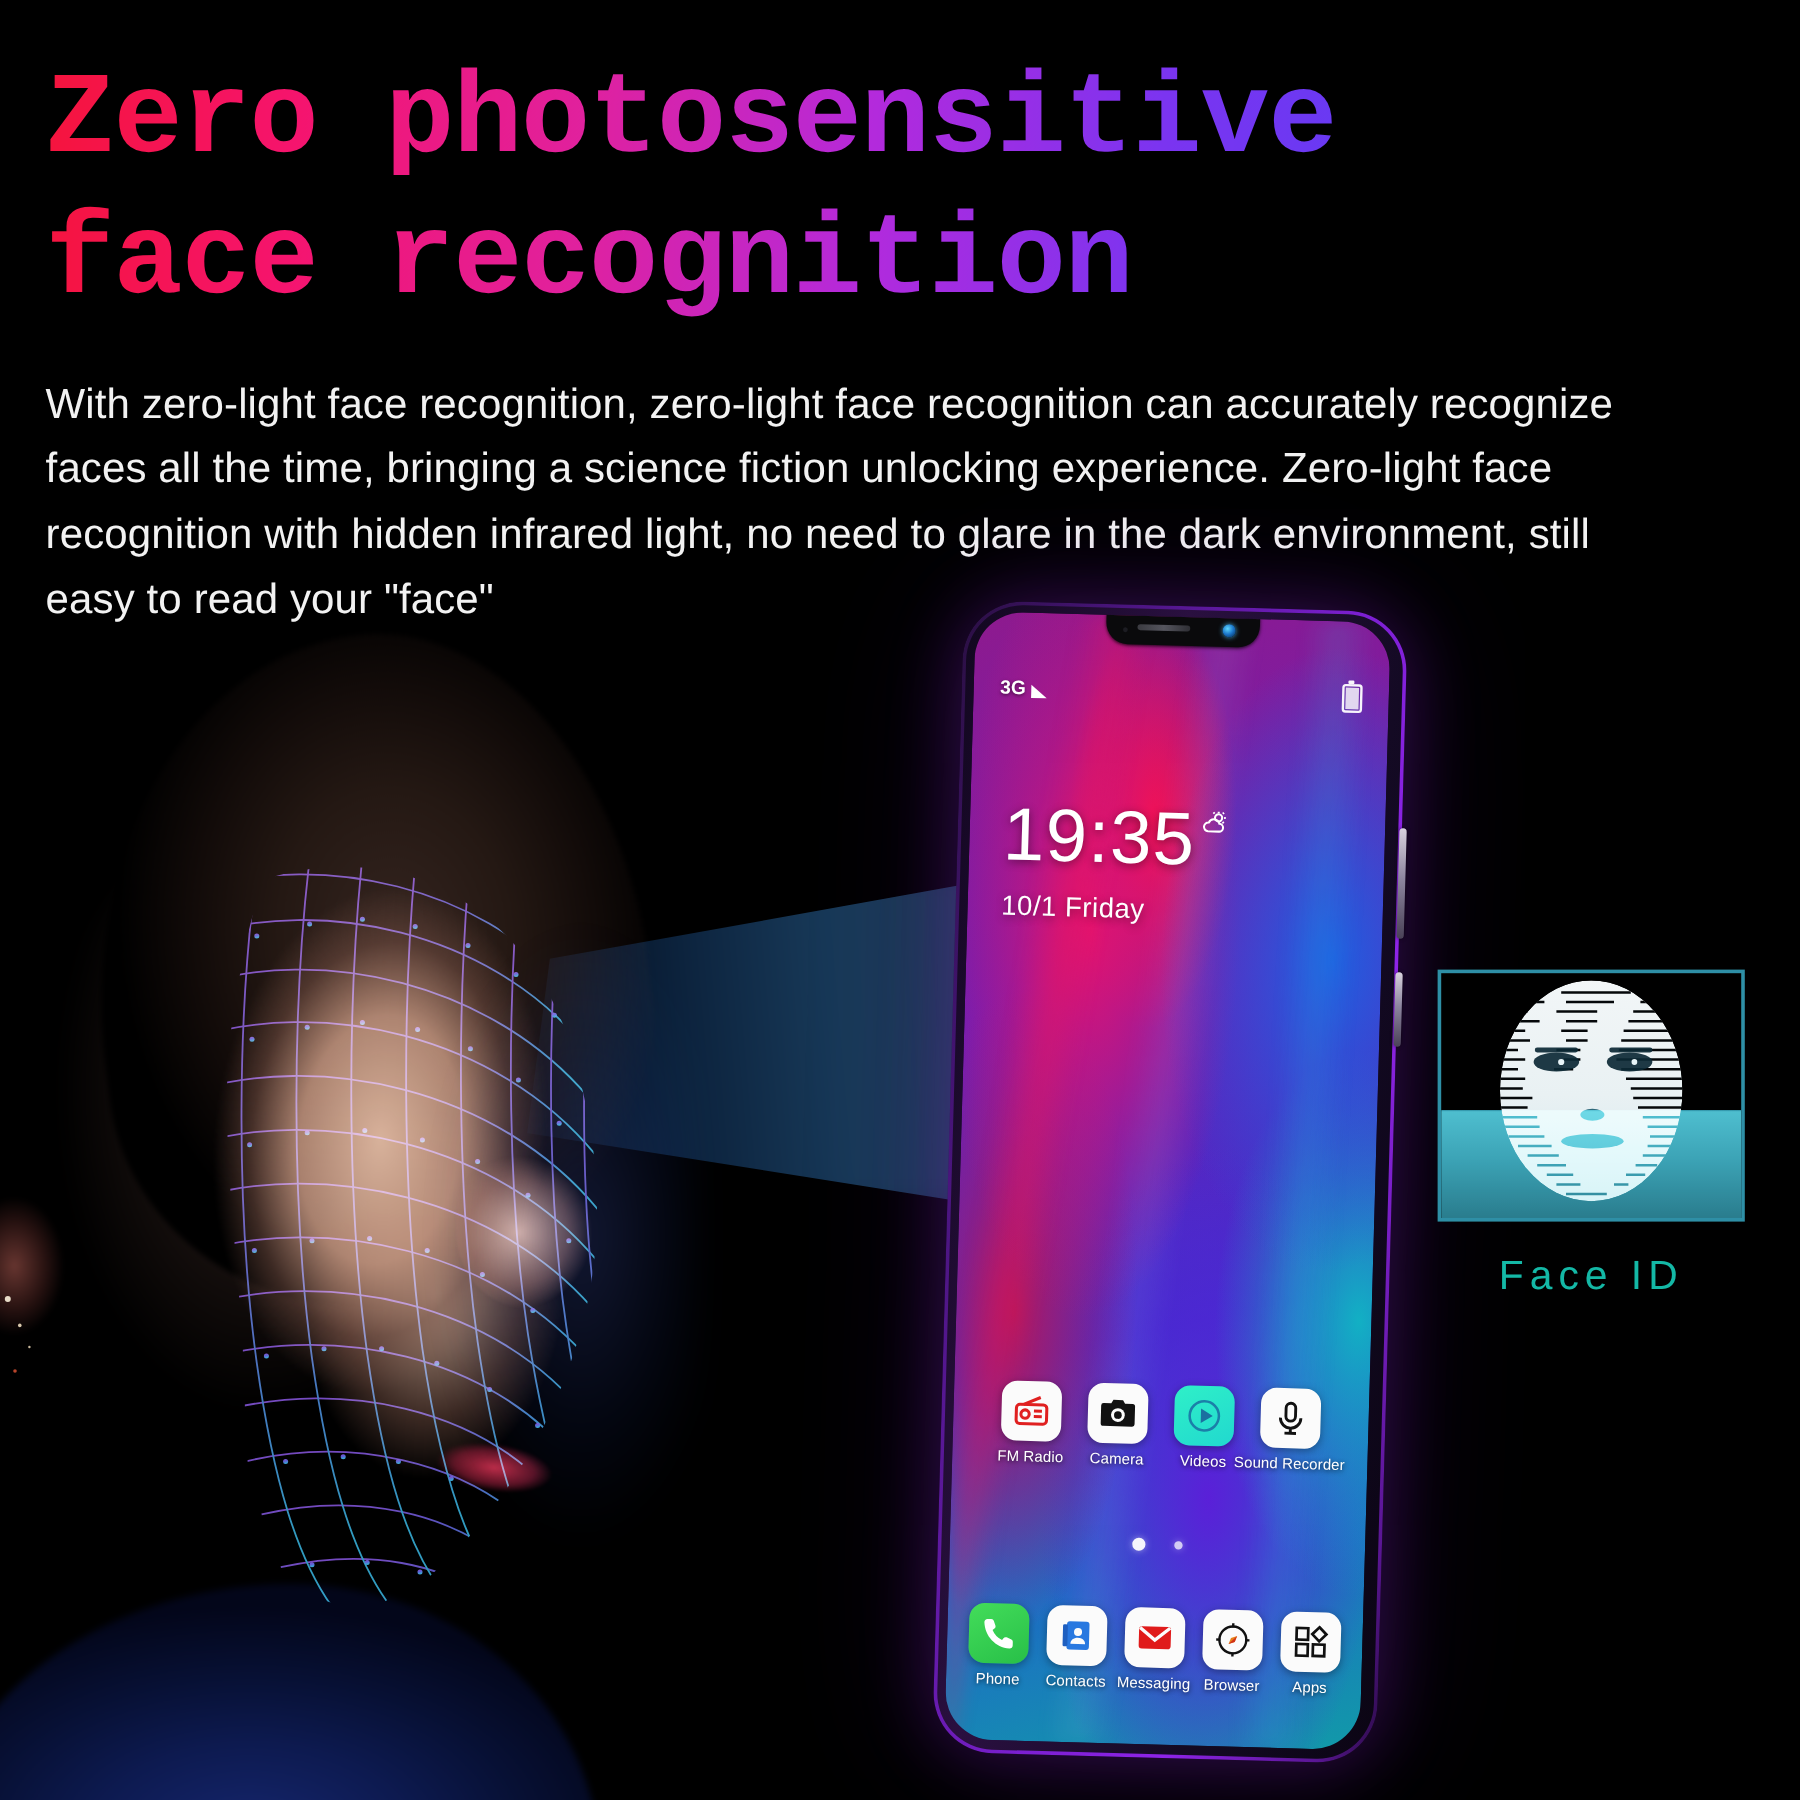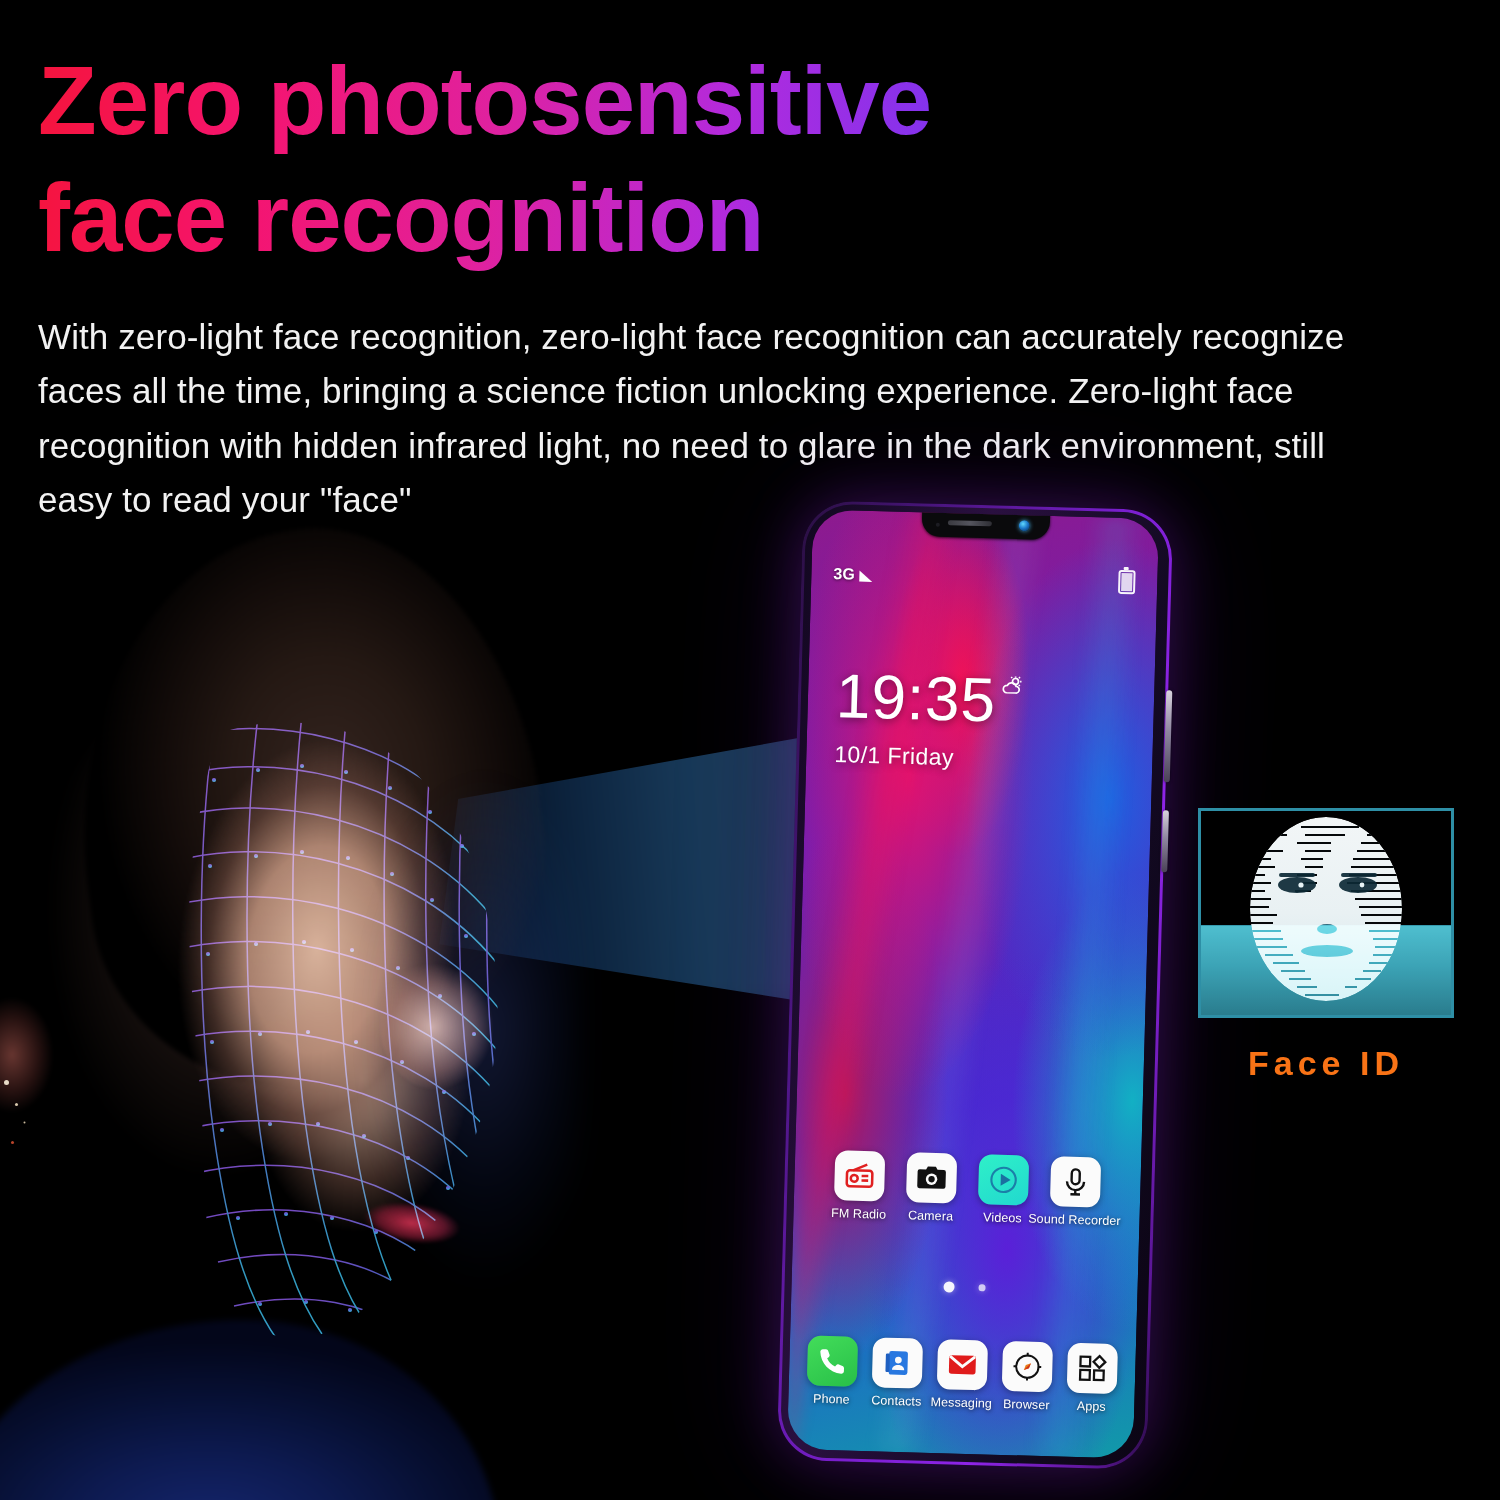--- a/index.html
+++ b/index.html
@@ -2,21 +2,21 @@
 <html><head>
 <meta charset="utf-8">
 <style>
   html,body{margin:0;padding:0;background:#000;}
   body{width:1500px;height:1500px;overflow:hidden;font-family:"Liberation Sans",sans-serif;}
   #page{position:relative;width:1500px;height:1500px;background:#000000;overflow:hidden;}
 
   
   .headline{
     position:absolute;left:38px;top:42px;width:1180px;
-    font-family:Liberation Sans, sans-serif;
+    font-family:Liberation Mono, monospace;
     font-weight:bold;font-size:96px;line-height:1.22;
     letter-spacing:-1px;
     background-image:linear-gradient(95deg,#F5143C 0%,#F5146E 18%,#E0219E 38%,#B32ADC 58%,#7B34F0 78%,#5B3DF5 100%);
     -webkit-background-clip:text;background-clip:text;
     color:transparent;-webkit-text-fill-color:transparent;
     white-space:pre-line;
   }
 
   
   .body-copy{
@@ -166,22 +166,22 @@
   .sidebtn.vol{top:180px;height:92px;}
   .sidebtn.pwr{top:300px;height:62px;}
 
   
   .faceid{position:absolute;left:1198px;top:808px;width:256px;}
   .faceid .frame{position:relative;width:256px;height:210px;border:3px solid #2e8fa6;
     background:#000;box-sizing:border-box;overflow:hidden;}
   .faceid .scanband{position:absolute;left:0;right:0;top:56%;bottom:0;
     background:linear-gradient(180deg,rgba(58,168,190,.92) 0%,rgba(40,140,165,.80) 45%,rgba(20,92,115,.55) 100%);
     mix-blend-mode:screen;}
-  .faceid .label{margin-top:26px;text-align:center;color:#f97316;font-size:34px;
-    letter-spacing:5px;font-weight:700;font-family:"Liberation Sans",sans-serif;}
+  .faceid .label{margin-top:26px;text-align:center;color:#14b8a6;font-size:34px;
+    letter-spacing:5px;font-weight:400;font-family:"Liberation Sans",sans-serif;}
 </style>
 </head>
 <body>
 
 <div id="page">
 
   <div class="headline">Zero photosensitive
 face recognition</div>
 
   <div class="body-copy">With zero-light face recognition, zero-light face recognition can accurately recognize faces all the time, bringing a science fiction unlocking experience. Zero-light face recognition with hidden infrared light, no need to glare in the dark environment, still easy to read your "face"</div>

